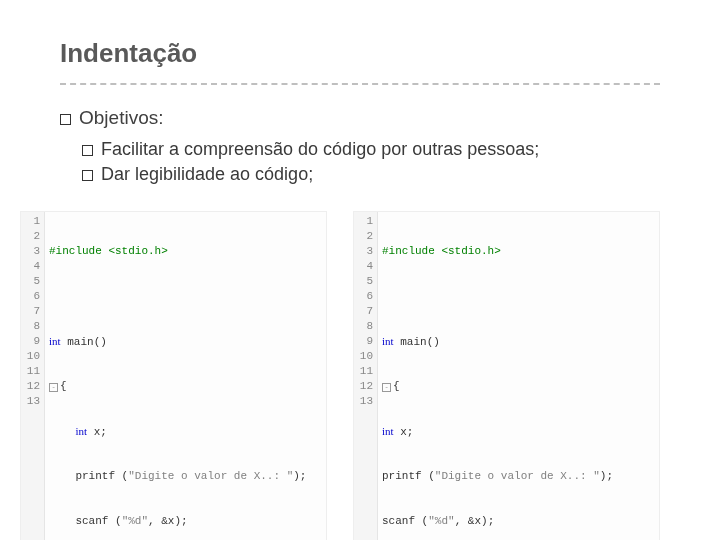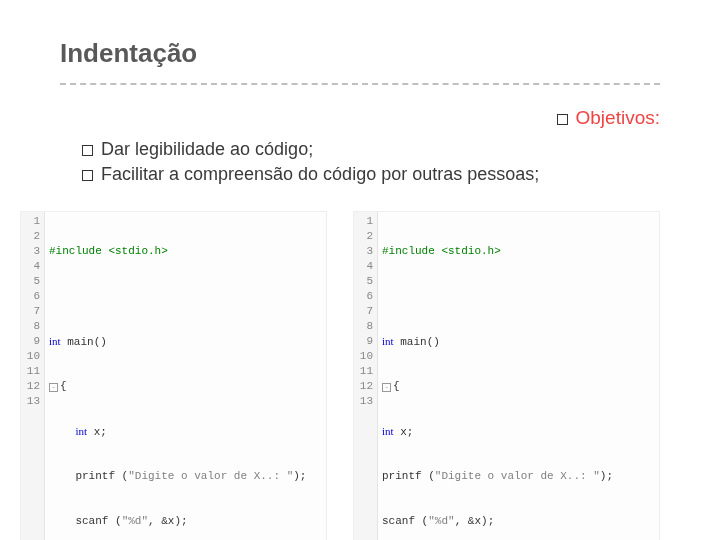--- a/index.html
+++ b/index.html
@@ -18,23 +18,22 @@
     margin-bottom: 14px;
     margin-top: 16px;
   }
   .divider {
     border: none;
     border-top: 2px dashed #bfbfbf;
     margin: 2px 0 22px 0;
   }
   .bullet-l1 {
     font-size: 19px;
-    color: #ef4444;
+    color: #404040;
     margin-bottom: 10px;
-    text-align: right;
   }
   .square {
     display: inline-block;
     width: 11px;
     height: 11px;
     border: 1.5px solid #333;
     margin-right: 8px;
     vertical-align: -1px;
     background: #fff;
   }
@@ -94,25 +93,25 @@
 
 <div class="slide">
   <h1 class="title">Indentação</h1>
   <hr class="divider">
 
   <div class="bullet-l1">
     <span class="square"></span><span>Objetivos:</span>
   </div>
 
   <div class="bullet-l2">
-    <span class="square"></span><span>Dar legibilidade ao código;</span>
+    <span class="square"></span><span>Facilitar a compreensão do código por outras pessoas;</span>
   </div>
 
   <div class="bullet-l2">
-    <span class="square"></span><span>Facilitar a compreensão do código por outras pessoas;</span>
+    <span class="square"></span><span>Dar legibilidade ao código;</span>
   </div>
 
   <div class="codes">
 
     <div class="code-pane">
       <div class="code-body">
         <div class="gutter">
           <div>1</div>
           <div>2</div>
           <div>3</div>

